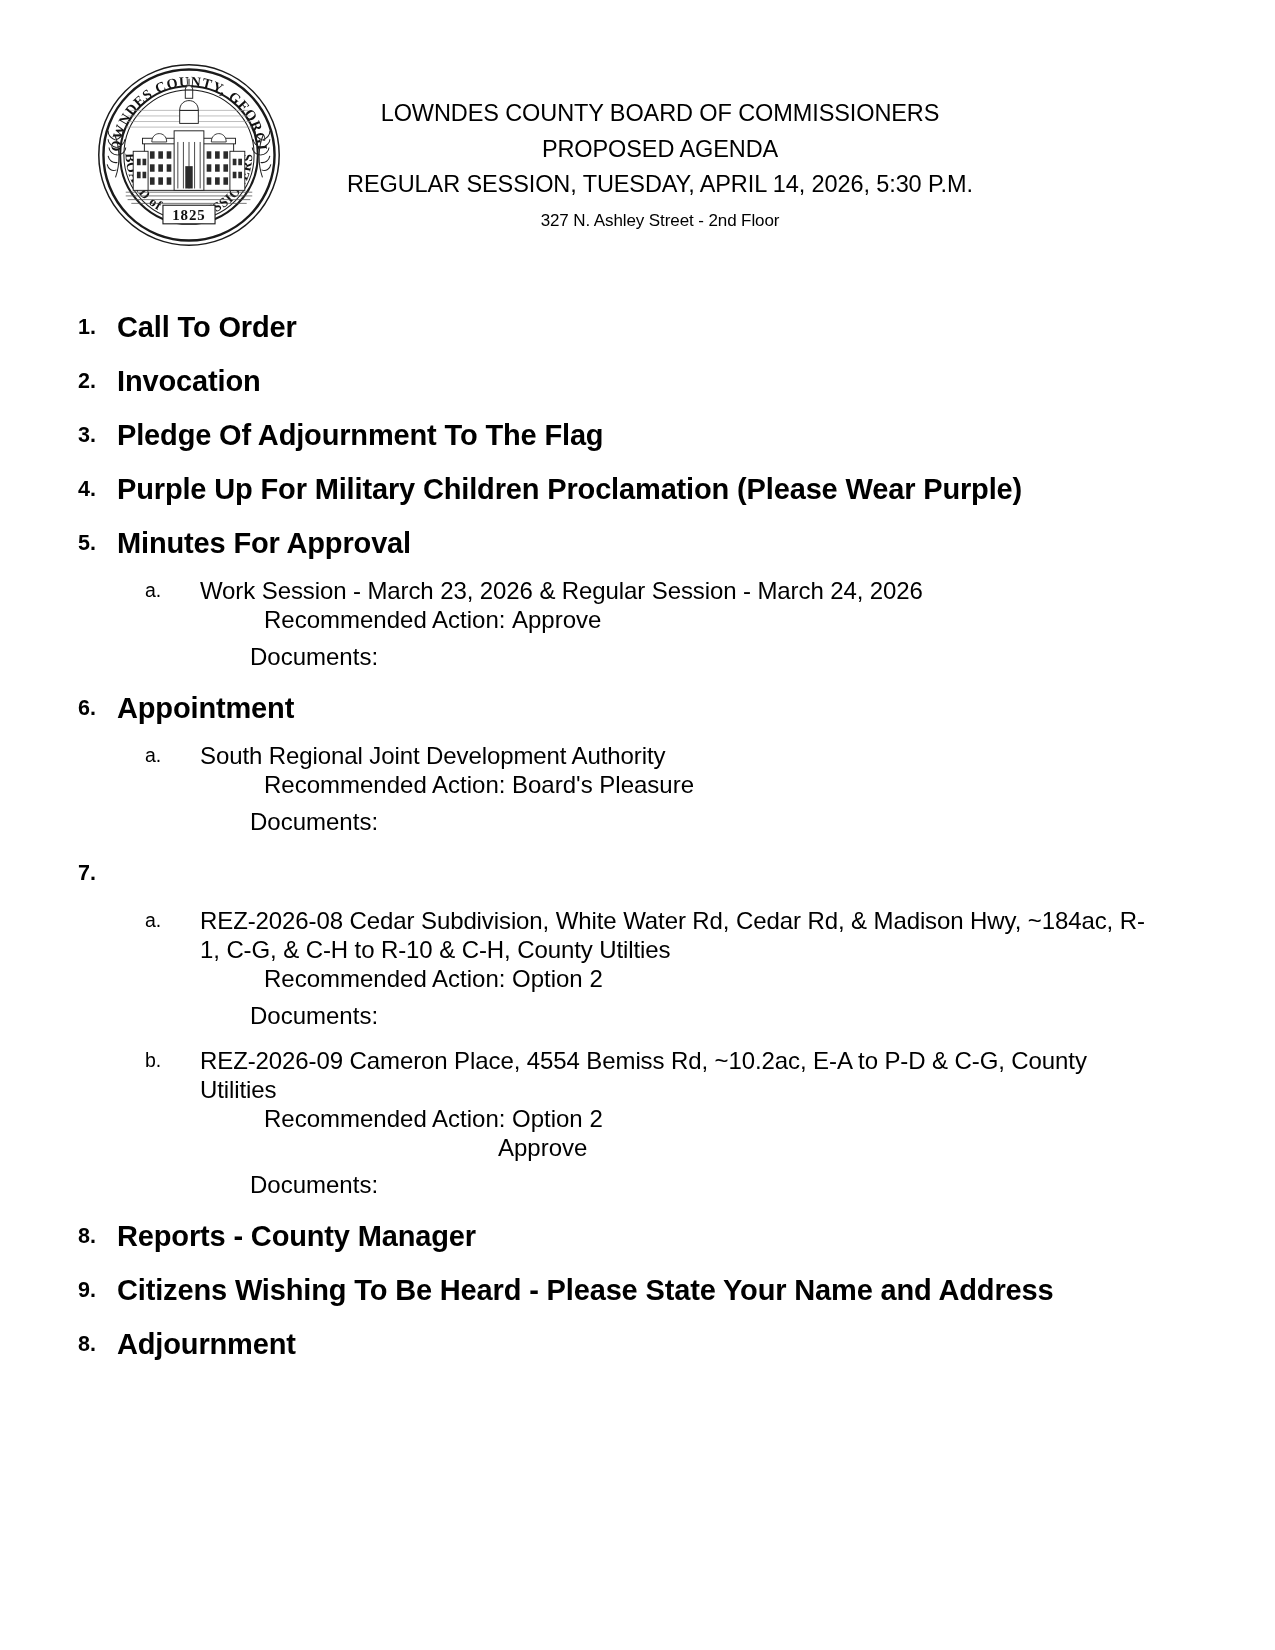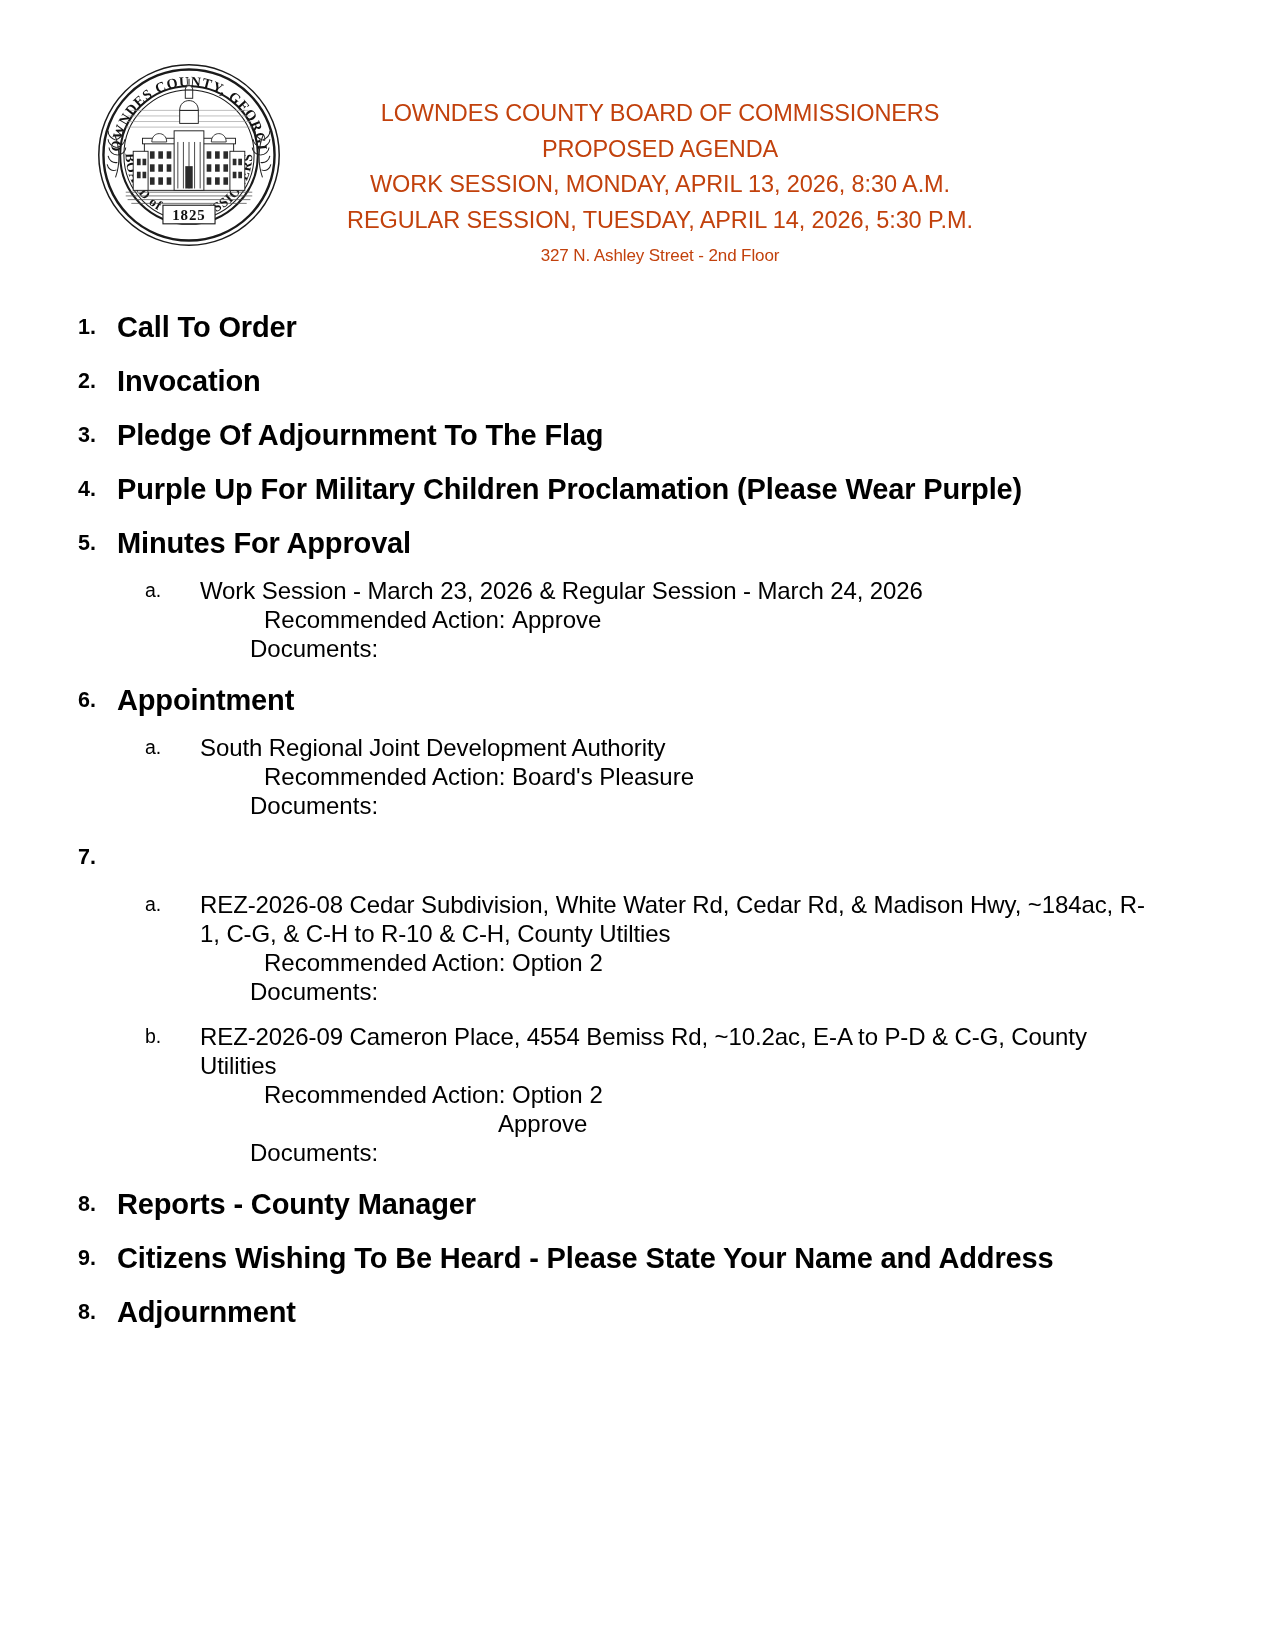--- a/index.html
+++ b/index.html
@@ -37,21 +37,21 @@
   .header-text {
     position: absolute;
     left: 300px;
     top: 96px;
     width: 720px;
     text-align: center;
     font-family: "Liberation Sans", sans-serif;
     font-size: 23.5px;
     line-height: 35.5px;
     letter-spacing: -0.1px;
-    color: #c2410c;
+    color: #000000;
   }
   .header-text div { white-space: nowrap; }
   .header-text .loc { font-size: 17px; }
 
   
   .agenda {
     position: absolute;
     left: 0;
     top: 300px;
     width: 1275px;
@@ -123,20 +123,21 @@
   .detail-value {
     display: inline-block;
   }
   .detail-value-only {
     display: block;
     margin-left: 298px;
   }
   .documents-line {
     display: block;
     margin-left: 50px;
+    margin-top: 8px;
   }
 </style>
 </head>
 <body>
 
 <div class="header">
 
   <div class="seal">
     <svg viewBox="0 0 200 200" xmlns="http://www.w3.org/2000/svg">
       <defs>
@@ -257,21 +258,20 @@
       </g>
 
       <rect x="72" y="154" width="56" height="20" fill="#ffffff" stroke="#1b1b1b" stroke-width="1.2"></rect>
       <text x="100" y="170" text-anchor="middle" font-family="Liberation Serif, serif" font-size="16" font-weight="bold" fill="#111" letter-spacing="1">1825</text>
     </svg>
   </div>
 
   <div class="header-text">
     <div>LOWNDES COUNTY BOARD OF COMMISSIONERS</div>
     <div>PROPOSED AGENDA</div>
-    <div>WORK SESSION, MONDAY, APRIL 13, 2026, 8:30 A.M.</div>
     <div>REGULAR SESSION, TUESDAY, APRIL 14, 2026, 5:30 P.M.</div>
     <div class="loc">327 N. Ashley Street - 2nd Floor</div>
   </div>
 </div>
 
 <div class="agenda">
 
   <div class="item">
     <div class="item-row">
       <span class="item-num">1.</span>

